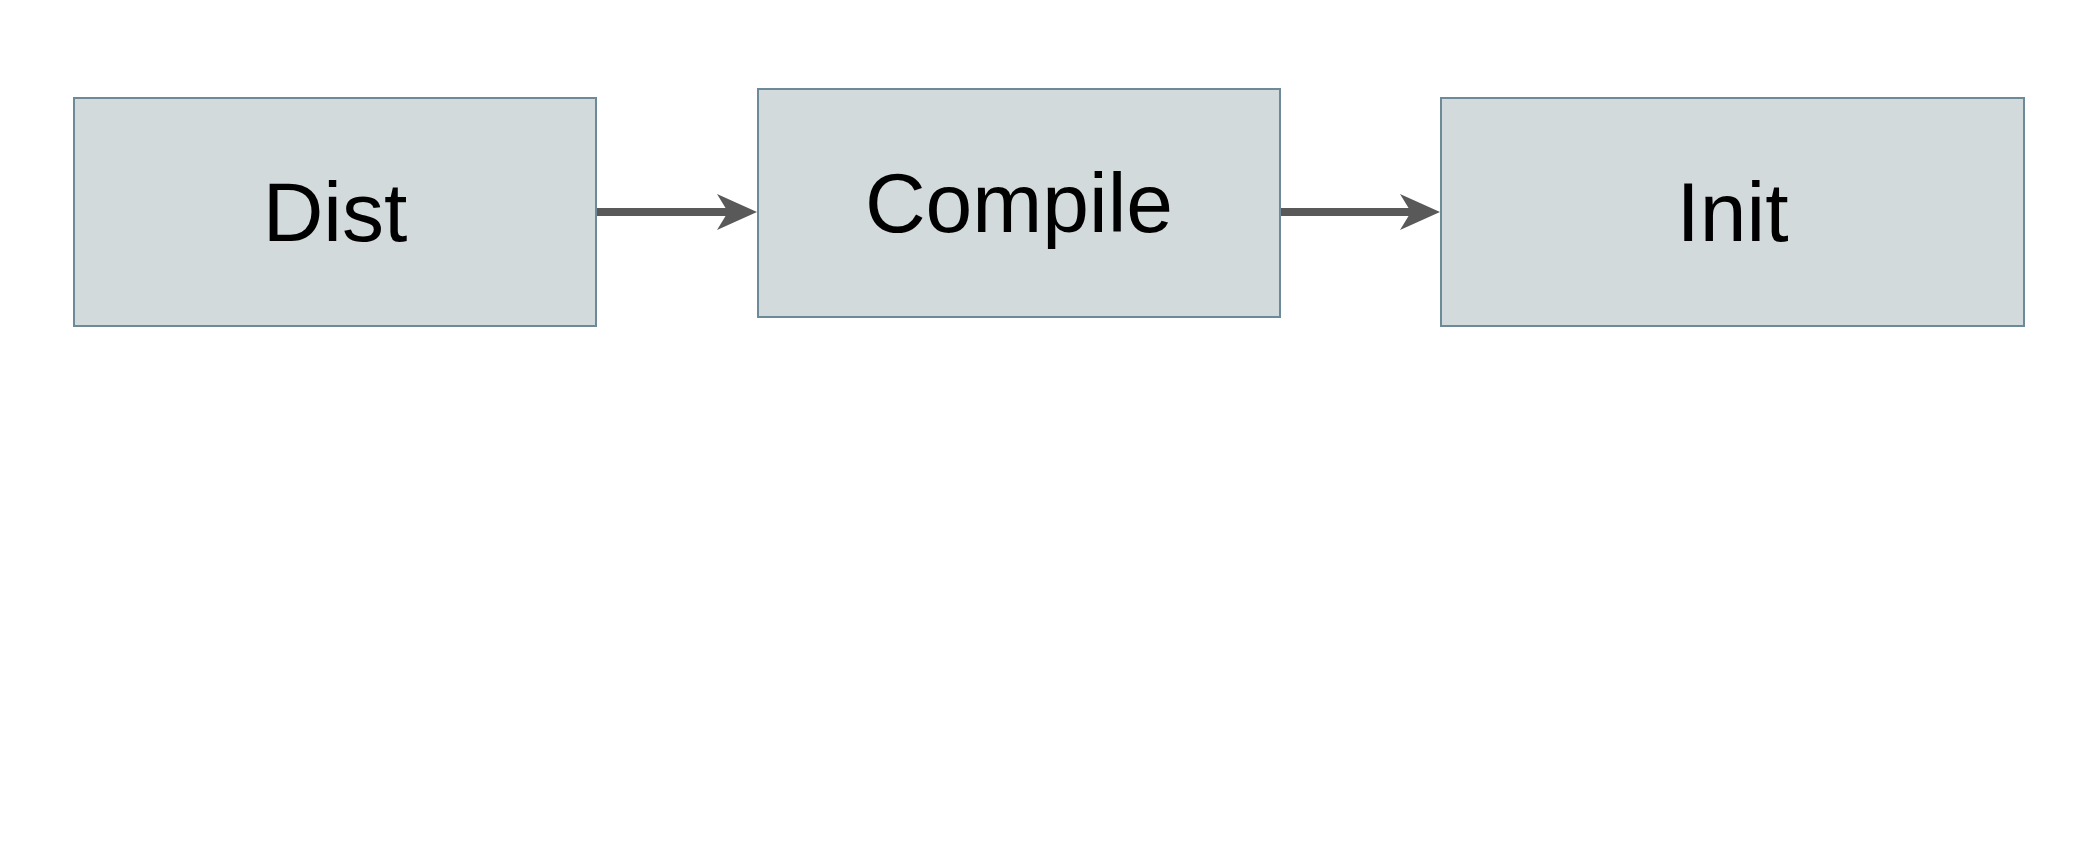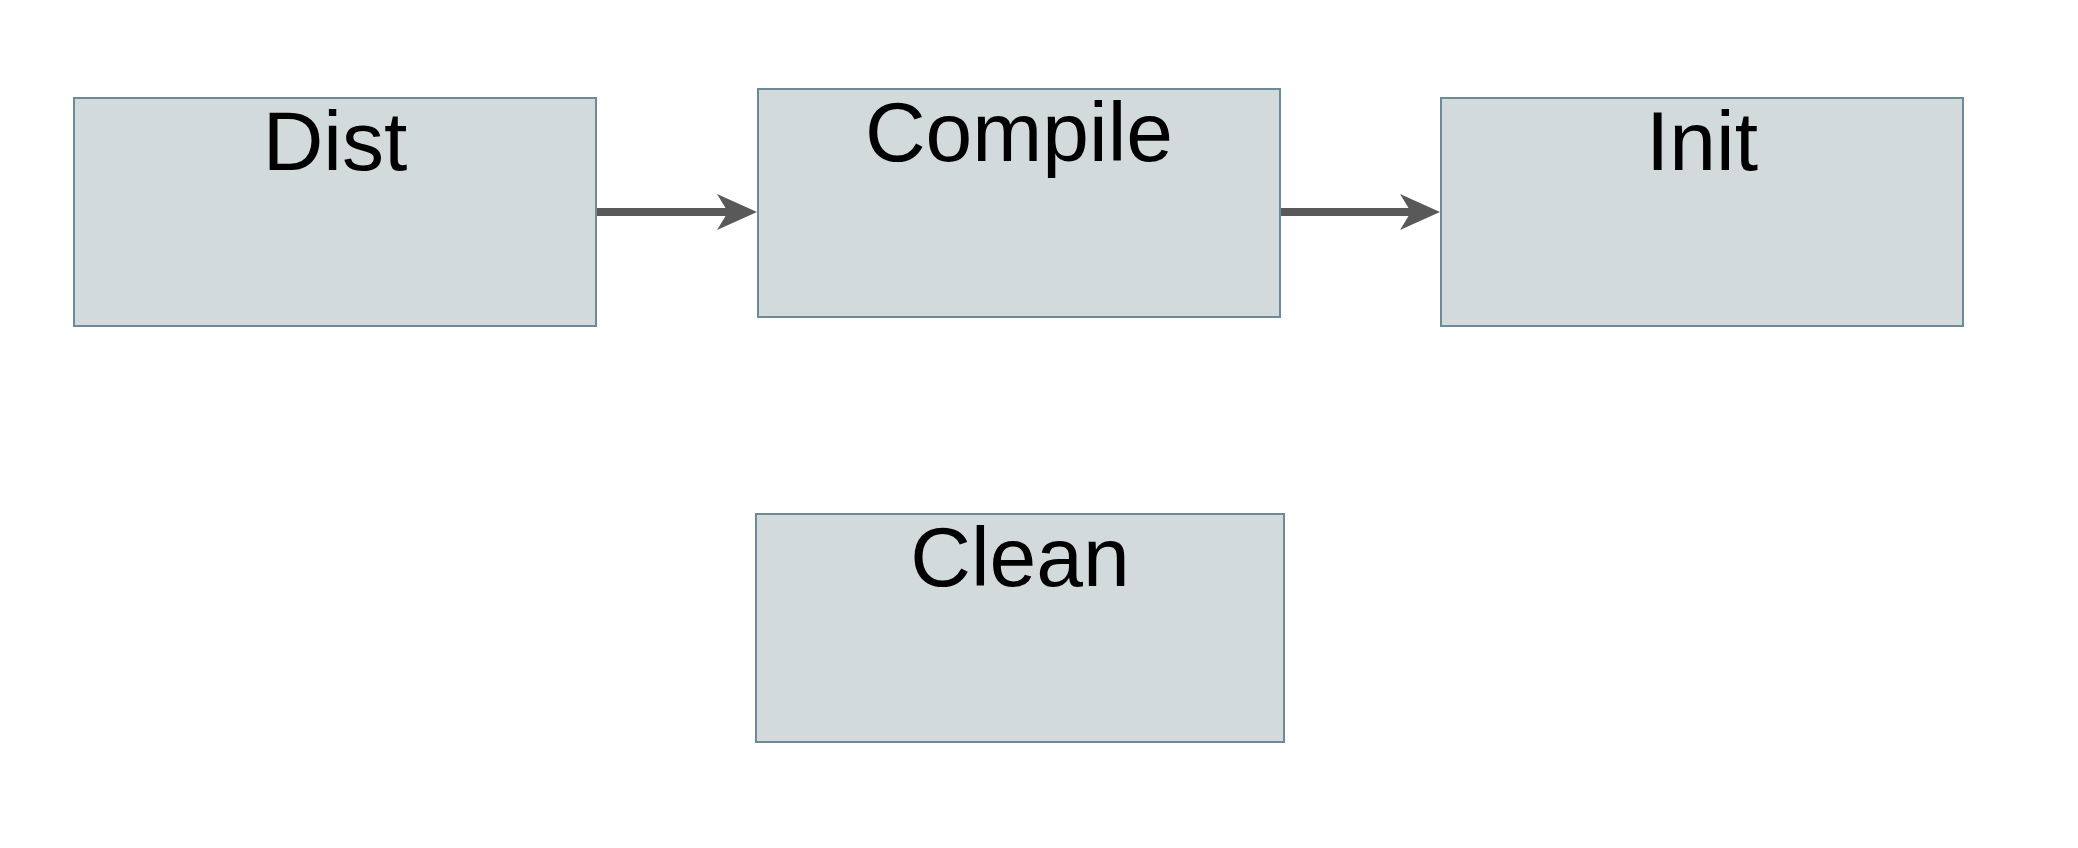--- a/index.html
+++ b/index.html
@@ -21,33 +21,34 @@
     height: 848px;
     background: var(--background);
     overflow: hidden;
     font-family: "Liberation Sans", "DejaVu Sans", sans-serif;
   }
   .node {
     position: absolute;
     background: var(--node-fill);
     border: 2px solid var(--node-border);
     display: flex;
+    align-items: center;
     justify-content: center;
   }
   .node .label {
     font-size: 84px;
     line-height: 1;
     color: var(--text);
     letter-spacing: 0px;
     white-space: nowrap;
   }
   
   .node-dist    { left: 73px;   top: 97px;  width: 524px; height: 230px; }
   .node-compile { left: 757px;  top: 88px;  width: 524px; height: 230px; }
-  .node-init    { left: 1440px; top: 97px;  width: 524px; height: 230px; }
+  .node-init    { left: 1440px; top: 97px;  width: 585px; height: 230px; }
   .node-clean   { left: 755px;  top: 513px; width: 530px; height: 230px; }
 
   .edges {
     position: absolute;
     left: 0; top: 0;
     width: 2078px;
     height: 848px;
     pointer-events: none;
   }
   .edge-line {
@@ -81,17 +82,14 @@
   </div>
 
   <div class="node node-compile">
     <span class="label">Compile</span>
   </div>
 
   <div class="node node-init">
     <span class="label">Init</span>
   </div>
 
-  <div class="node node-clean">
-    <span class="label">Clean</span>
-  </div>
 
 </div>
 
 </body></html>

